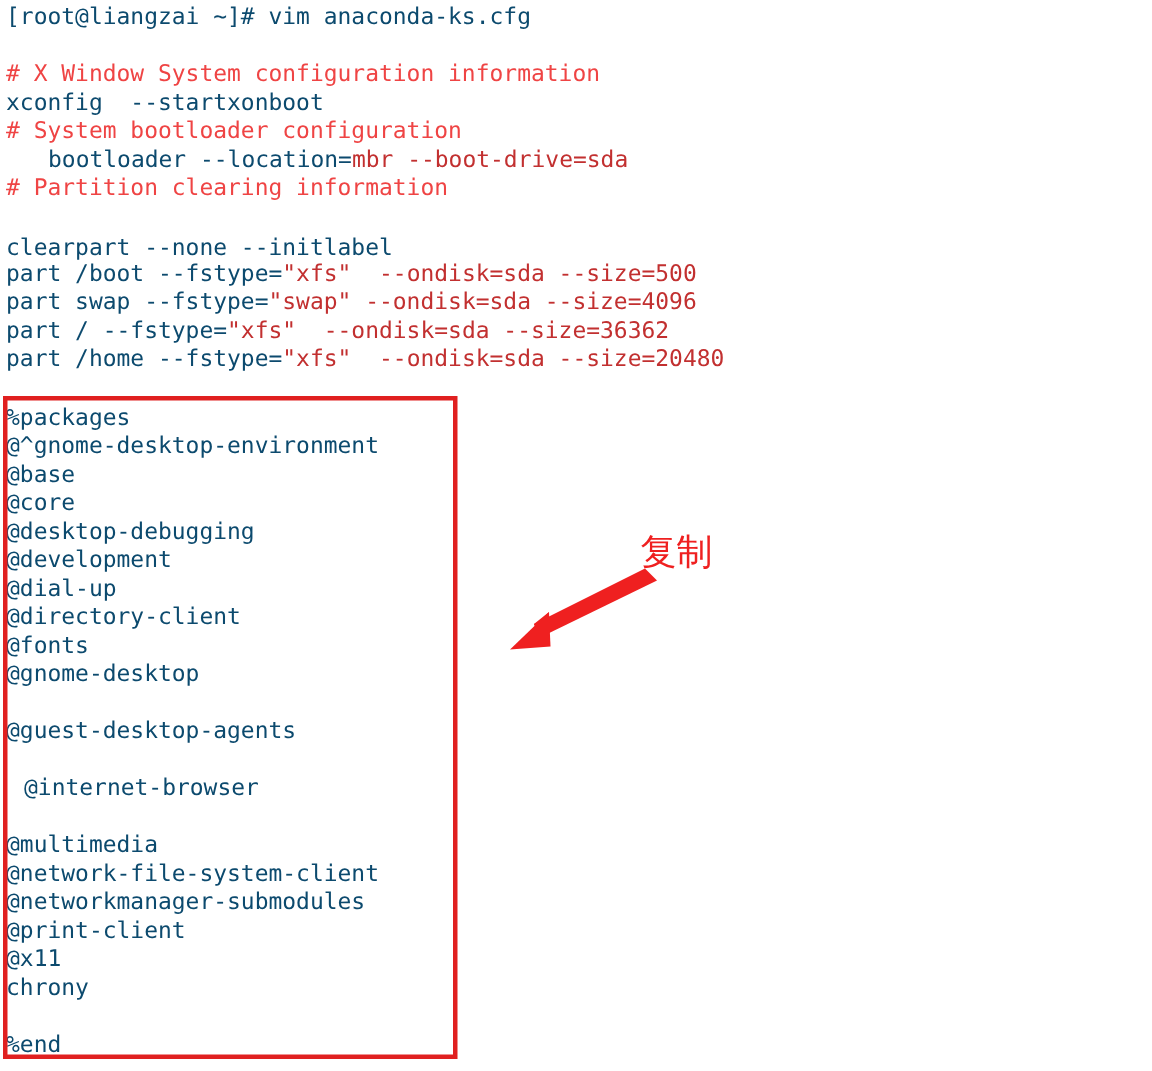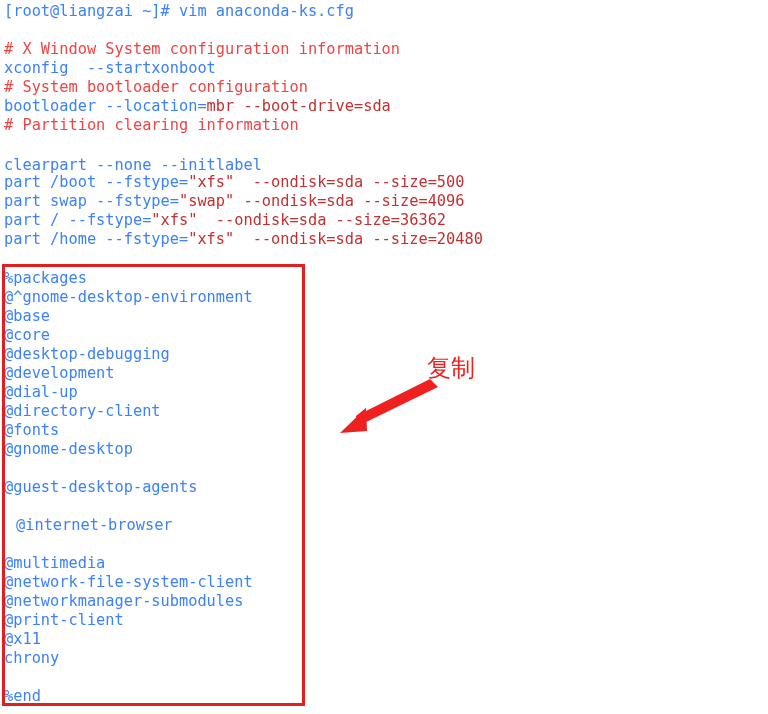--- a/index.html
+++ b/index.html
@@ -30,21 +30,21 @@
     left: 4px;
     height: 19.3px;
     line-height: 19.3px;
     font-size: 15.3px;
     white-space: pre;
     letter-spacing: 0px;
     color: #000000;
   }
 
   .seg { white-space: pre; }
-  .c-default { color: #3b82f6; }
+  .c-default { color: #0c4a6e; }
   .c-comment { color: #ef4444; }
   .c-value   { color: #c23030; }
 
   
   #selection-box {
     position: absolute;
     left: 2px;
     top: 264px;
     width: 303px;
     height: 442px;
@@ -88,21 +88,21 @@
 </style>
 </head>
 <body>
 
 <div id="terminal">
     <div class="line" style="top: 2px;"><span class="seg c-default">[root@liangzai ~]# vim anaconda-ks.cfg</span></div>
     <div class="line" style="top: 21px;"></div>
     <div class="line" style="top: 40px;"><span class="seg c-comment"># X Window System configuration information</span></div>
     <div class="line" style="top: 59px;"><span class="seg c-default">xconfig  --startxonboot</span></div>
     <div class="line" style="top: 78px;"><span class="seg c-comment"># System bootloader configuration</span></div>
-    <div class="line" style="top: 97px;"><span class="seg c-default">bootloader --location=</span><span class="seg c-value">mbr --boot-drive=sda</span></div>
+    <div class="line" style="top: 97px; margin-left: 28px;"><span class="seg c-default">bootloader --location=</span><span class="seg c-value">mbr --boot-drive=sda</span></div>
     <div class="line" style="top: 116px;"><span class="seg c-comment"># Partition clearing information</span></div>
     <div class="line" style="top: 121px; margin-top: 35px;"><span class="seg c-default">clearpart --none --initlabel</span></div>
     <div class="line" style="top: 173px;"><span class="seg c-default">part /boot --fstype=</span><span class="seg c-value">"xfs"  --ondisk=sda --size=500</span></div>
     <div class="line" style="top: 192px;"><span class="seg c-default">part swap --fstype=</span><span class="seg c-value">"swap" --ondisk=sda --size=4096</span></div>
     <div class="line" style="top: 211px;"><span class="seg c-default">part / --fstype=</span><span class="seg c-value">"xfs"  --ondisk=sda --size=36362</span></div>
     <div class="line" style="top: 230px;"><span class="seg c-default">part /home --fstype=</span><span class="seg c-value">"xfs"  --ondisk=sda --size=20480</span></div>
     <div class="line" style="top: 249px;"></div>
     <div class="line" style="top: 269px;"><span class="seg c-default">%packages</span></div>
     <div class="line" style="top: 288px;"><span class="seg c-default">@^gnome-desktop-environment</span></div>
     <div class="line" style="top: 307px;"><span class="seg c-default">@base</span></div>

